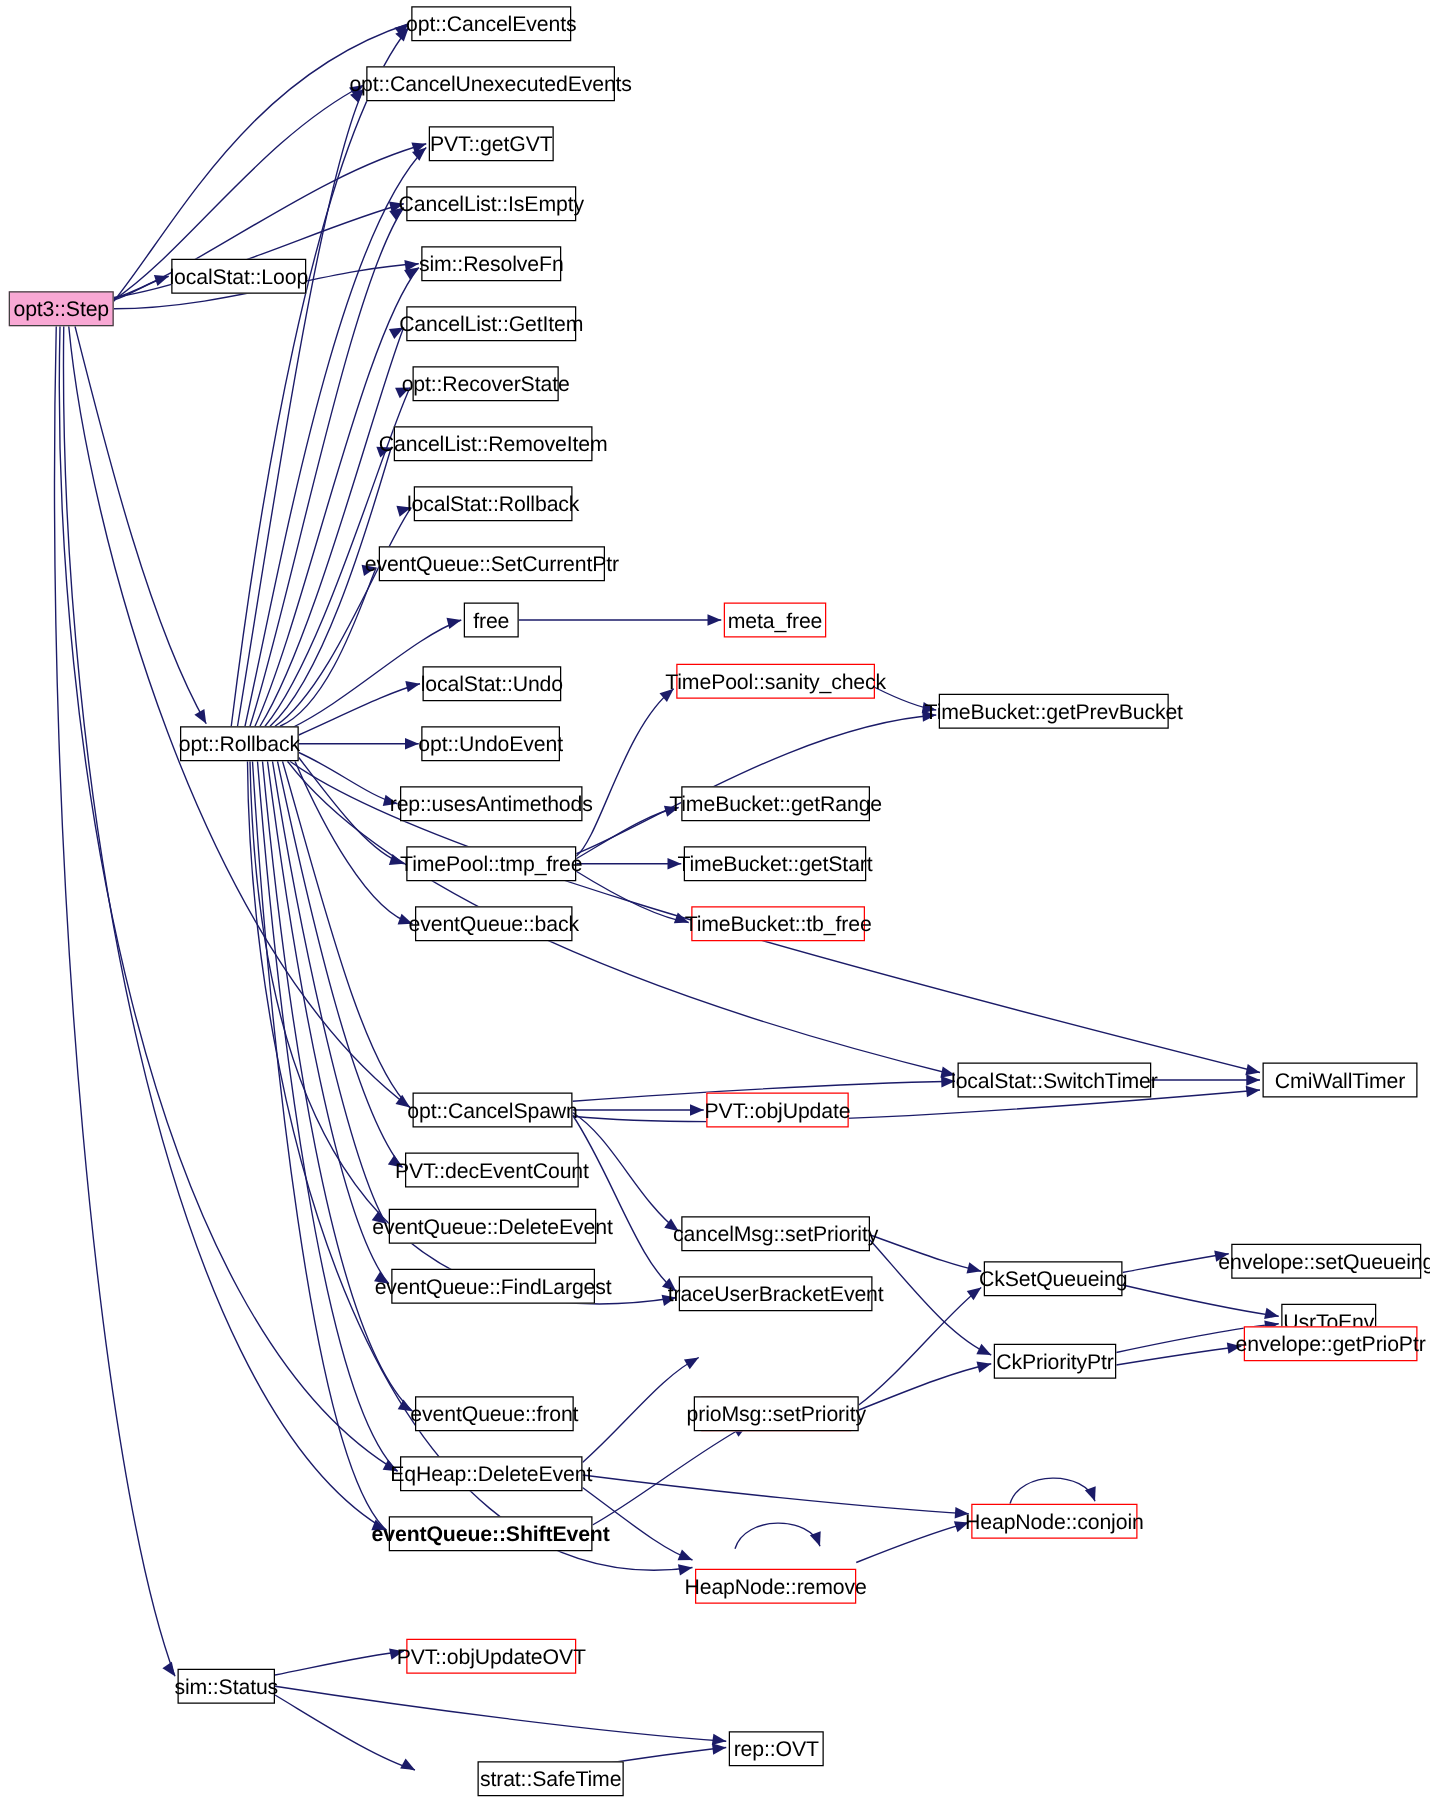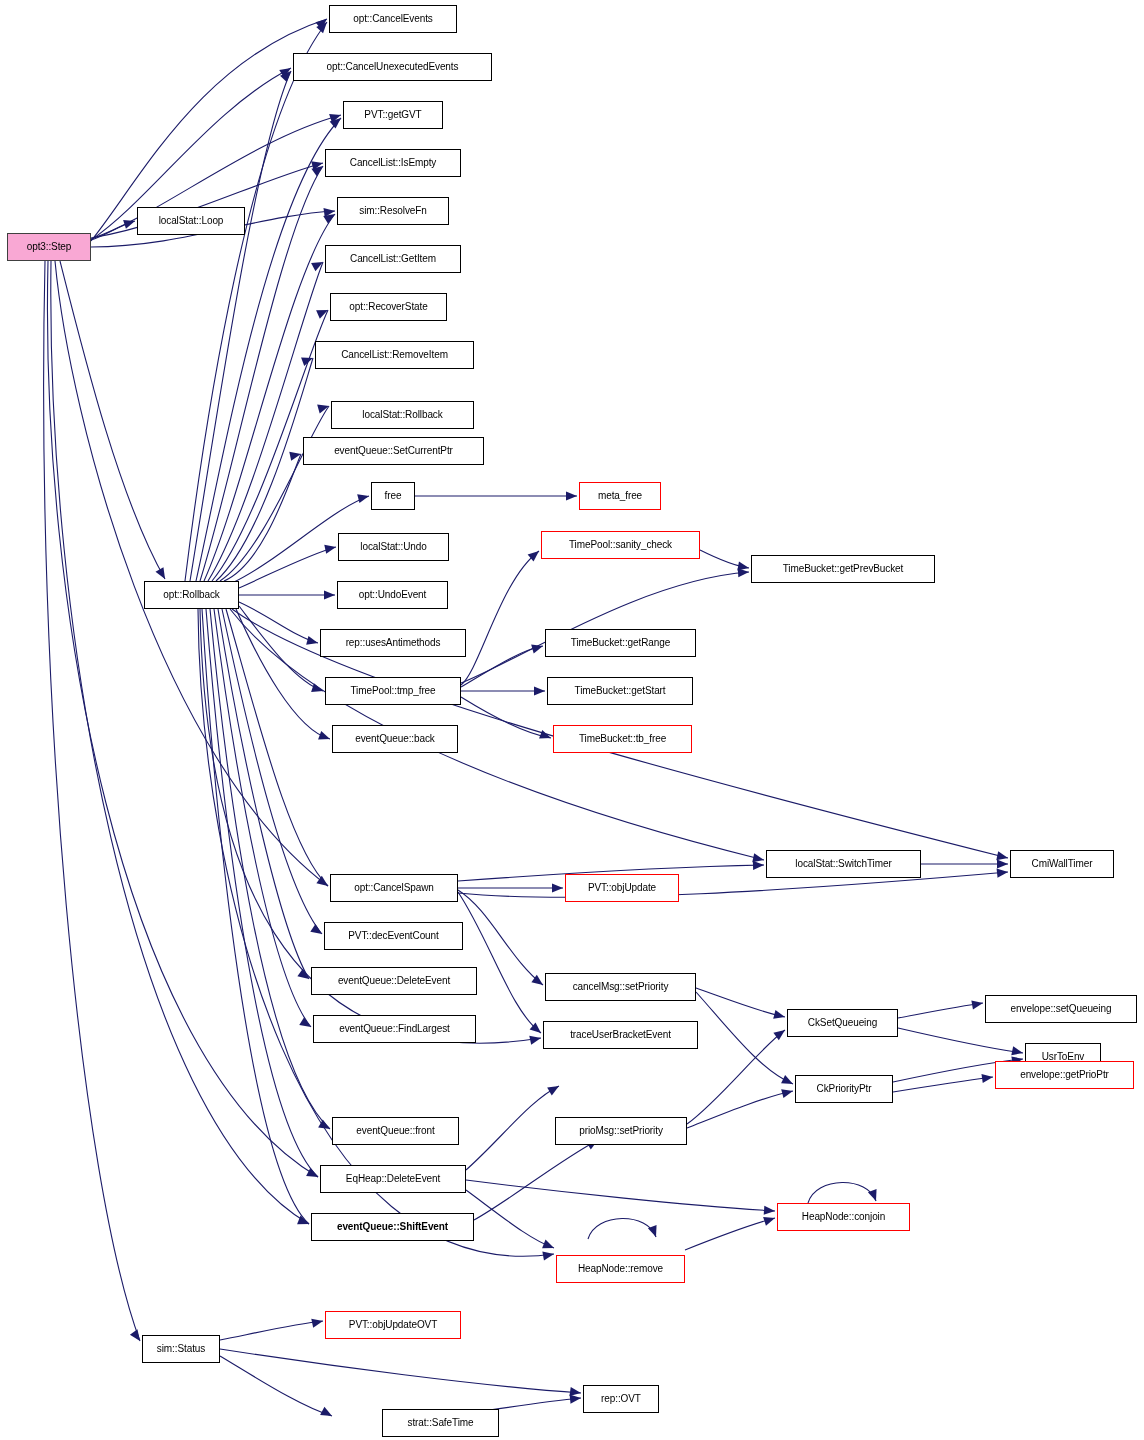--- a/index.html
+++ b/index.html
@@ -36,21 +36,21 @@
   .arrow-head {
     fill: #1b1b68;
     stroke: none;
   }
   .node {
     position: absolute;
     box-sizing: border-box;
     border: 1px solid #000000;
     background: #ffffff;
     color: #000000;
-    font-size: 10px;
+    font-size: 17px;
     line-height: 1;
     display: flex;
     align-items: center;
     justify-content: center;
     white-space: nowrap;
     height: 28px;
     padding: 0 7px;
     letter-spacing: -0.1px;
   }
   .node.red {
@@ -224,21 +224,21 @@
     </div>
     <div class="node" style="left: 325px; top: 245px; width: 136px;">
       <span>CancelList::GetItem</span>
     </div>
     <div class="node" style="left: 330px; top: 293px; width: 117px;">
       <span>opt::RecoverState</span>
     </div>
     <div class="node" style="left: 315px; top: 341px; width: 159px;">
       <span>CancelList::RemoveItem</span>
     </div>
-    <div class="node" style="left: 331px; top: 401px; width: 143px;">
+    <div class="node" style="left: 331px; top: 389px; width: 127px;">
       <span>localStat::Rollback</span>
     </div>
     <div class="node" style="left: 303px; top: 437px; width: 181px;">
       <span>eventQueue::SetCurrentPtr</span>
     </div>
     <div class="node" style="left: 371px; top: 482px; width: 44px;">
       <span>free</span>
     </div>
     <div class="node red" style="left: 579px; top: 482px; width: 82px;">
       <span>meta_free</span>
@@ -272,21 +272,21 @@
     </div>
     <div class="node" style="left: 332px; top: 725px; width: 126px;">
       <span>eventQueue::back</span>
     </div>
     <div class="node red" style="left: 553px; top: 725px; width: 139px;">
       <span>TimeBucket::tb_free</span>
     </div>
     <div class="node" style="left: 766px; top: 850px; width: 155px;">
       <span>localStat::SwitchTimer</span>
     </div>
-    <div class="node" style="left: 1010px; top: 850px; width: 104px;">
+    <div class="node" style="left: 1010px; top: 850px; width: 124px;">
       <span>CmiWallTimer</span>
     </div>
     <div class="node" style="left: 330px; top: 874px; width: 128px;">
       <span>opt::CancelSpawn</span>
     </div>
     <div class="node red" style="left: 565px; top: 874px; width: 114px;">
       <span>PVT::objUpdate</span>
     </div>
     <div class="node" style="left: 324px; top: 922px; width: 139px;">
       <span>PVT::decEventCount</span>

